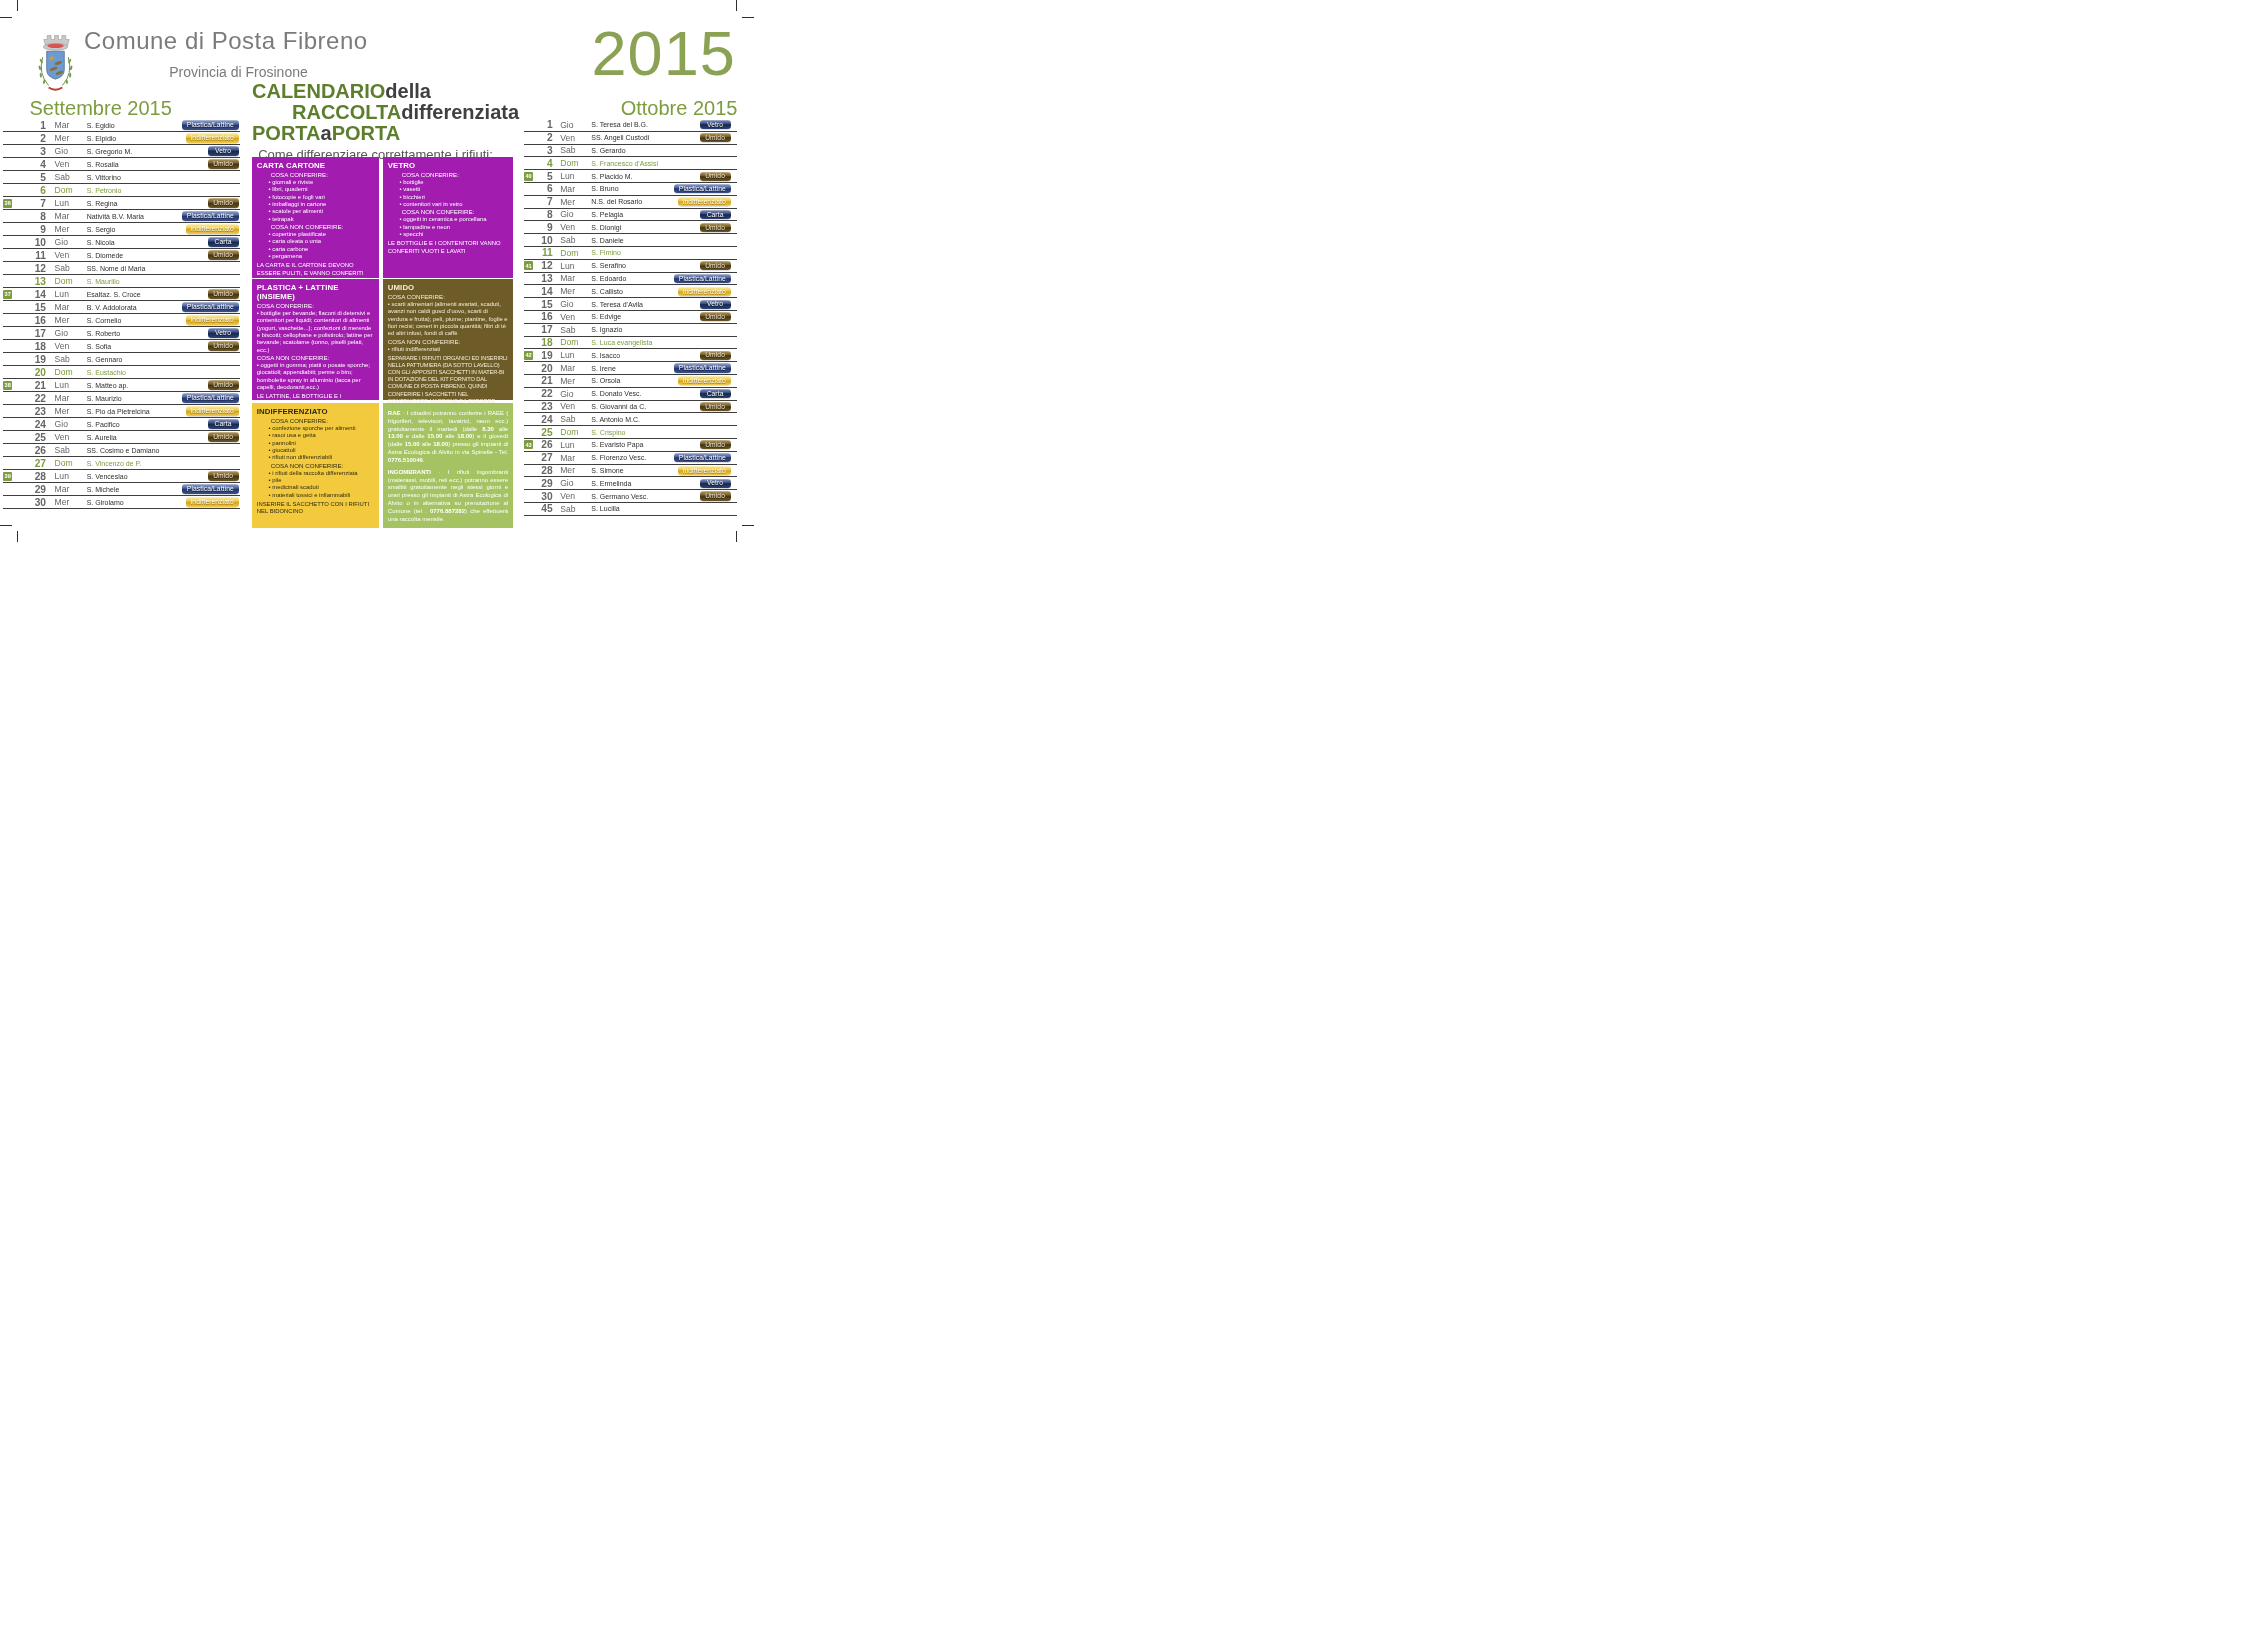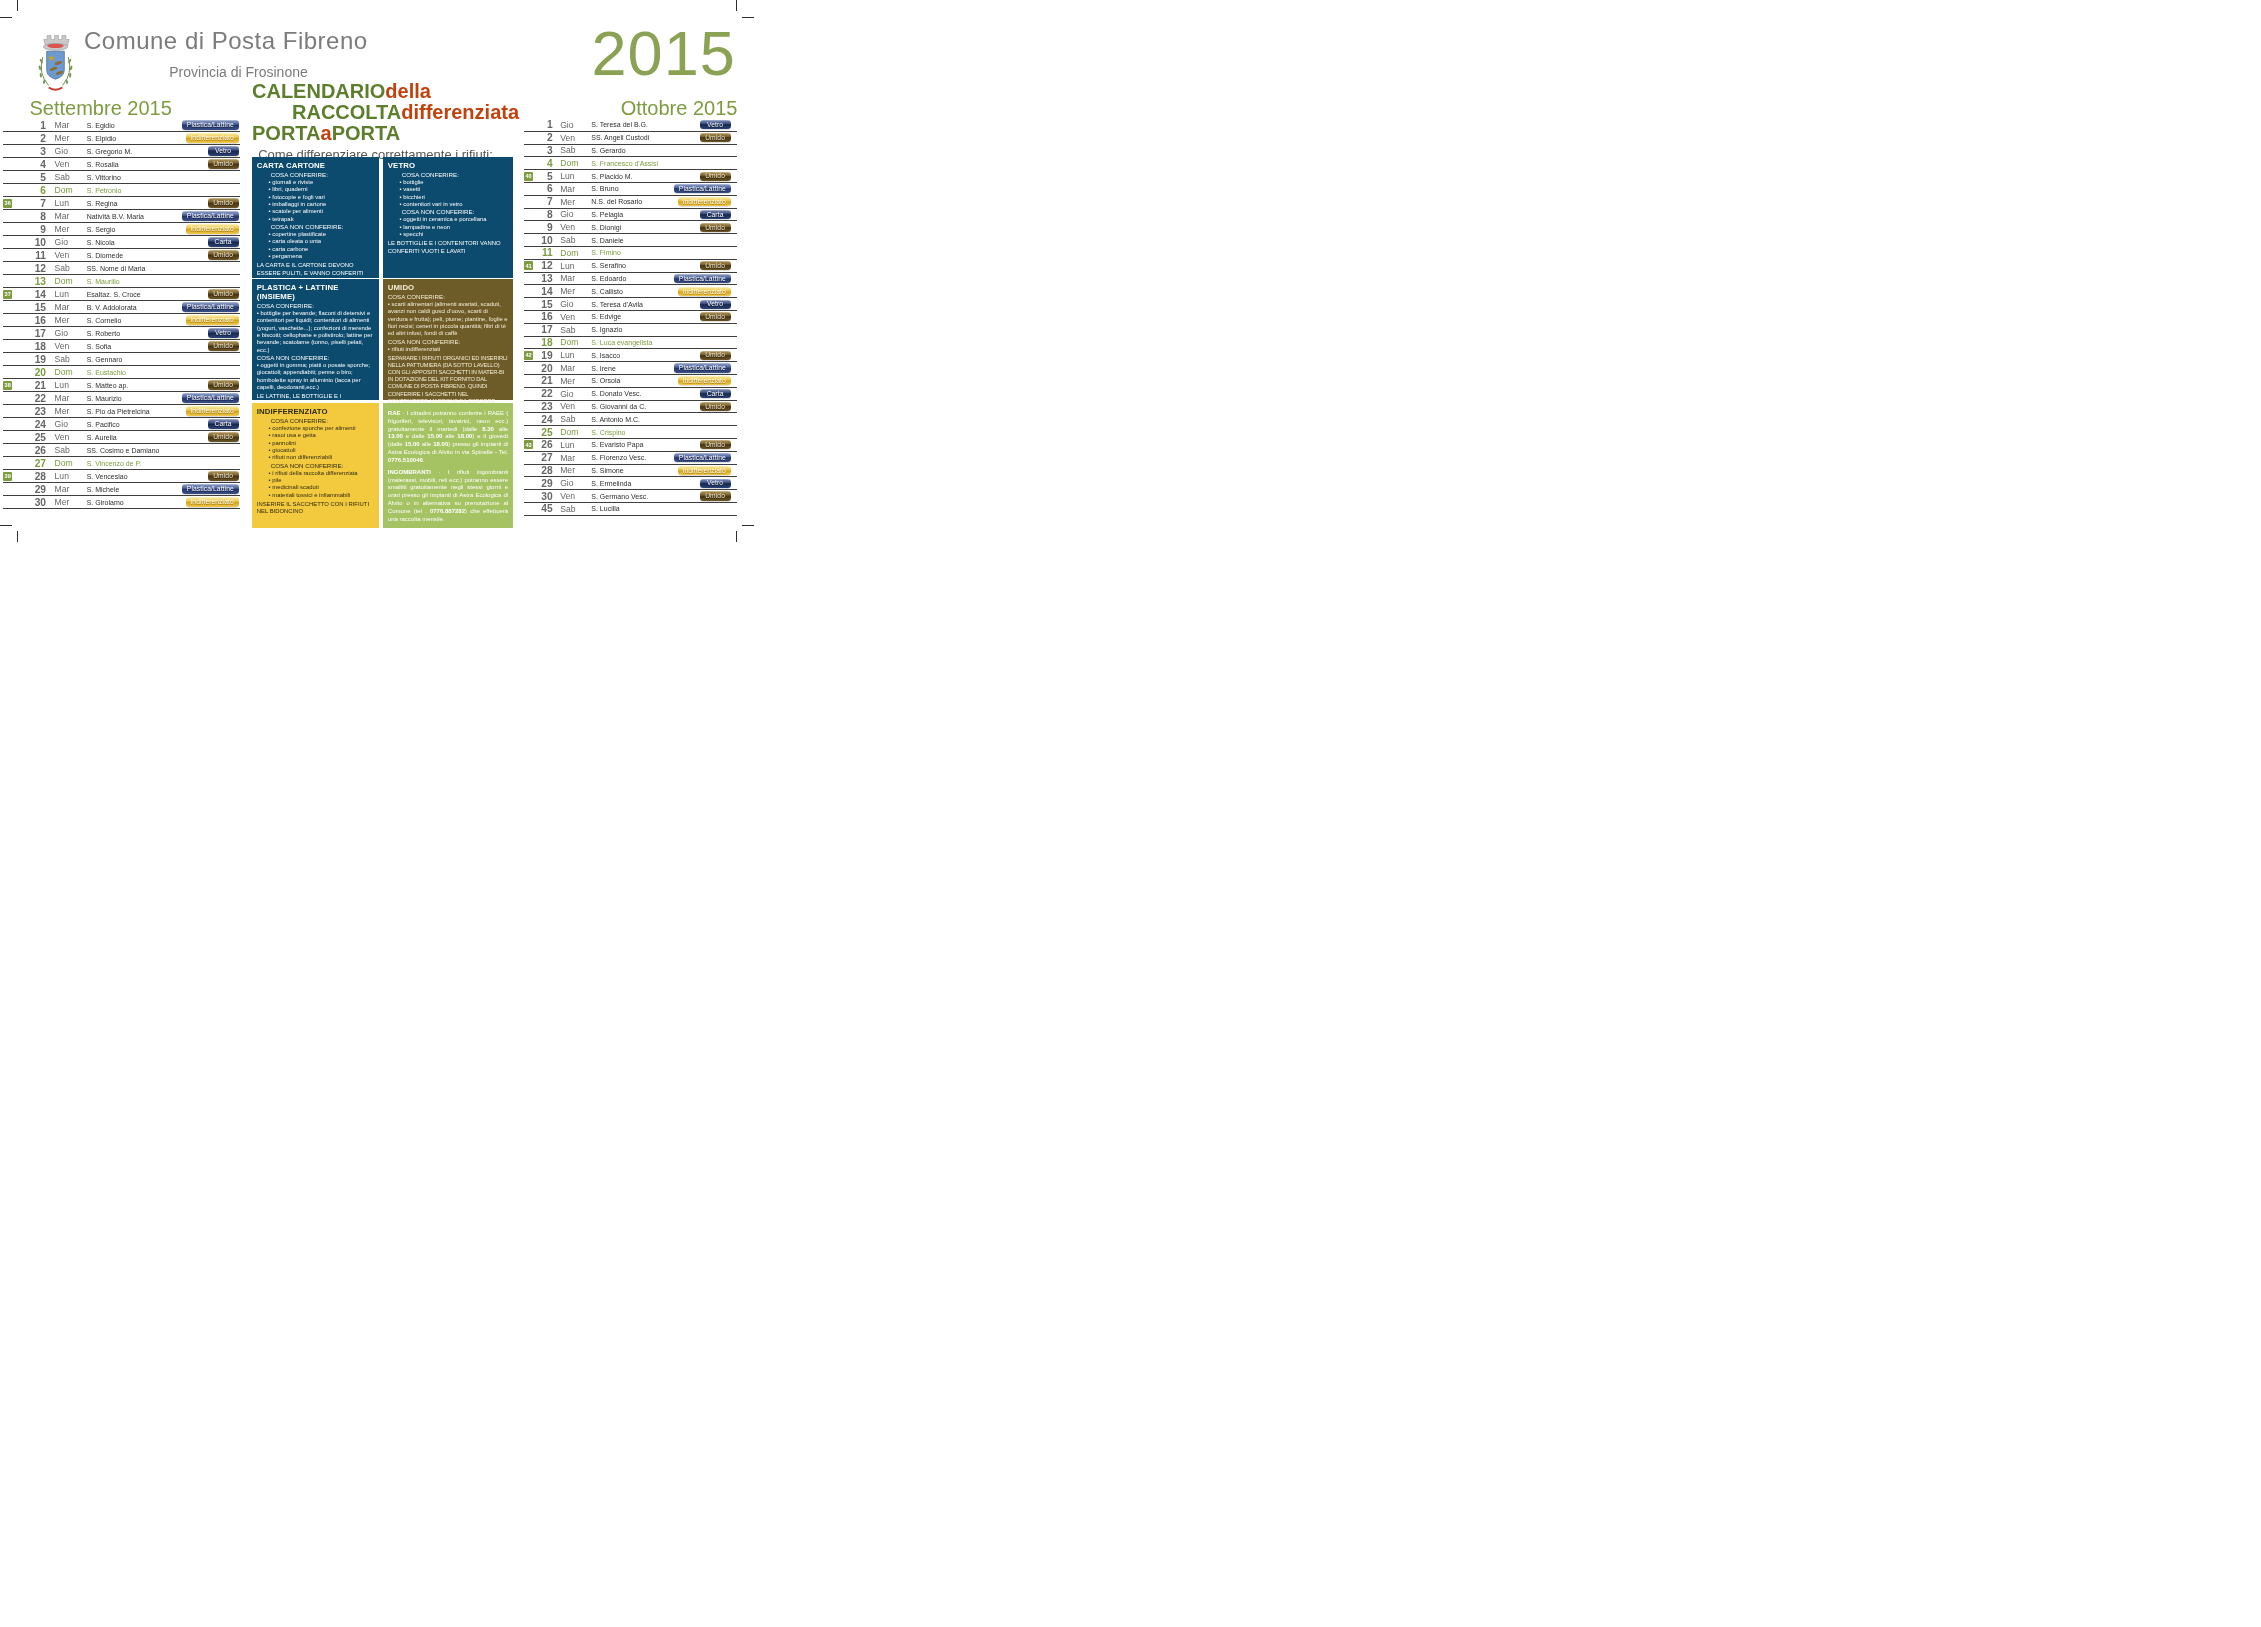--- a/index.html
+++ b/index.html
@@ -18,21 +18,21 @@
 
   
   .month-title{position:absolute;top:97px;font-size:20px;color:#7d9c3f;white-space:nowrap;text-align:center;}
   .mt-sep{left:29.5px;}
   .mt-ott{right:16.6px;}
 
   
   .hl{position:absolute;left:252px;top:81px;line-height:21px;white-space:nowrap;}
   .hl div{height:21px;}
   .hl .d{color:#5c7e2d;font-weight:bold;font-size:20px;}
-  .hl .l{color:#c2410c;font-weight:bold;font-size:20px;}
+  .hl .l{color:#404040;font-weight:bold;font-size:20px;}
   .hl .ln2{margin-left:40px;}
   .hl .ln3{}
   .subtitle{position:absolute;left:250px;top:147px;width:251px;text-align:center;font-size:13px;color:#555;}
 
   
   .cal{position:absolute;top:119px;}
   .cal-sep{left:3.2px;width:237px;}
   .cal-ott{left:524px;width:213px;}
   .cal-row{display:grid;align-items:center;border-bottom:0.9px solid #3e3e3e;box-sizing:border-box;}
   .cal-sep .cal-row{grid-template-columns:11.8px 31px 8.6px 31px 1fr auto;height:13px;padding-right:1.6px;}
@@ -51,21 +51,21 @@
   .pill-umido{background:linear-gradient(180deg,#b59a60 0%,#77602e 40%,#46340f 52%,#6d5626 100%);color:#f3ead2;}
   .pill-indifferenziato{background:linear-gradient(180deg,#fbeeab 0%,#ecc64a 42%,#d3a51b 54%,#eec84e 100%);
     text-shadow:0 0.5px 0.5px rgba(140,100,0,.75);}
 
   
   .box{position:absolute;padding:3.8px 4.8px;box-sizing:border-box;display:flex;flex-direction:column;}
   .box h3{margin:0 0 1.1px;font-size:7.8px;letter-spacing:0.1px;}
   .box .lbl{font-size:6.2px;line-height:1.3;}
   .box .item{font-size:5.9px;line-height:1.24;}
   .box .footer{font-size:5.9px;line-height:1.25;margin-top:2.1px;}
-  .box-blue{background:#0c4a6e;color:#fff;}
+  .box-blue{background:#a21caf;color:#fff;}
   .box-brown{background:#6e5c28;color:#f4edd8;}
   .box-yellow{background:#f3ca3e;color:#2e2b15;}
   .box-green{background:#a5c363;color:#fff;}
   .indent .lbl{margin-left:14px;}
   .indent .item{margin-left:11.8px;}
   #box-carta{left:252px;top:157px;width:127px;height:121px;}
   #box-vetro{left:383px;top:157px;width:130px;height:121px;}
   #box-plastica{left:252px;top:279px;width:127px;height:121px;justify-content:space-between;}
   #box-umido{left:383px;top:279px;width:130px;height:121px;}
   #box-indiff{left:252px;top:403px;width:127px;height:125px;}

